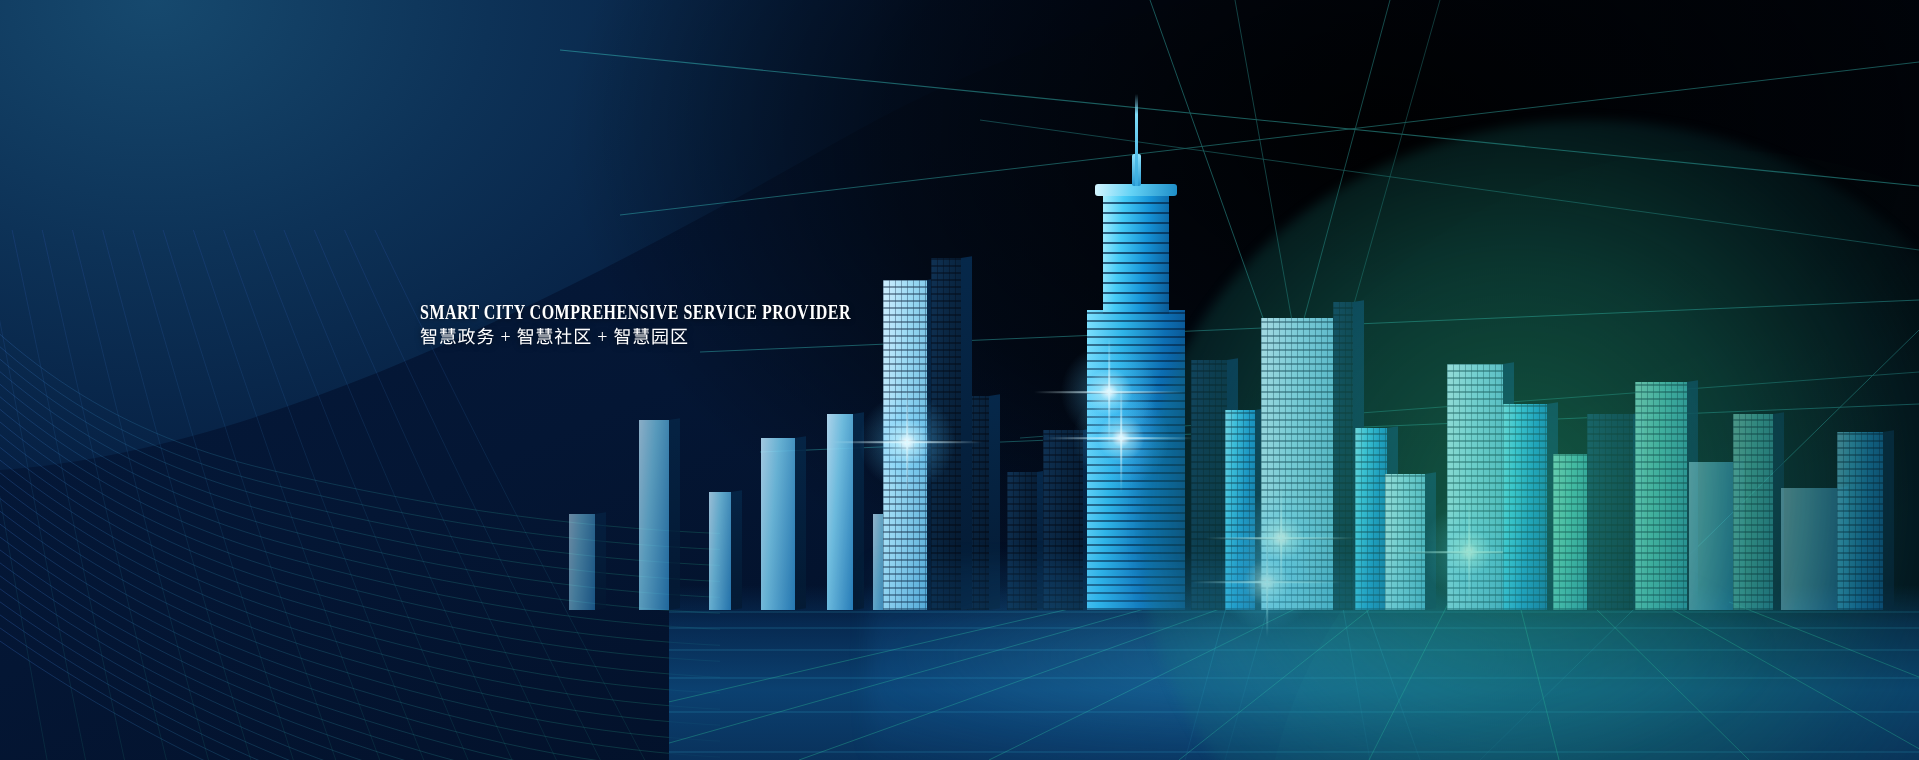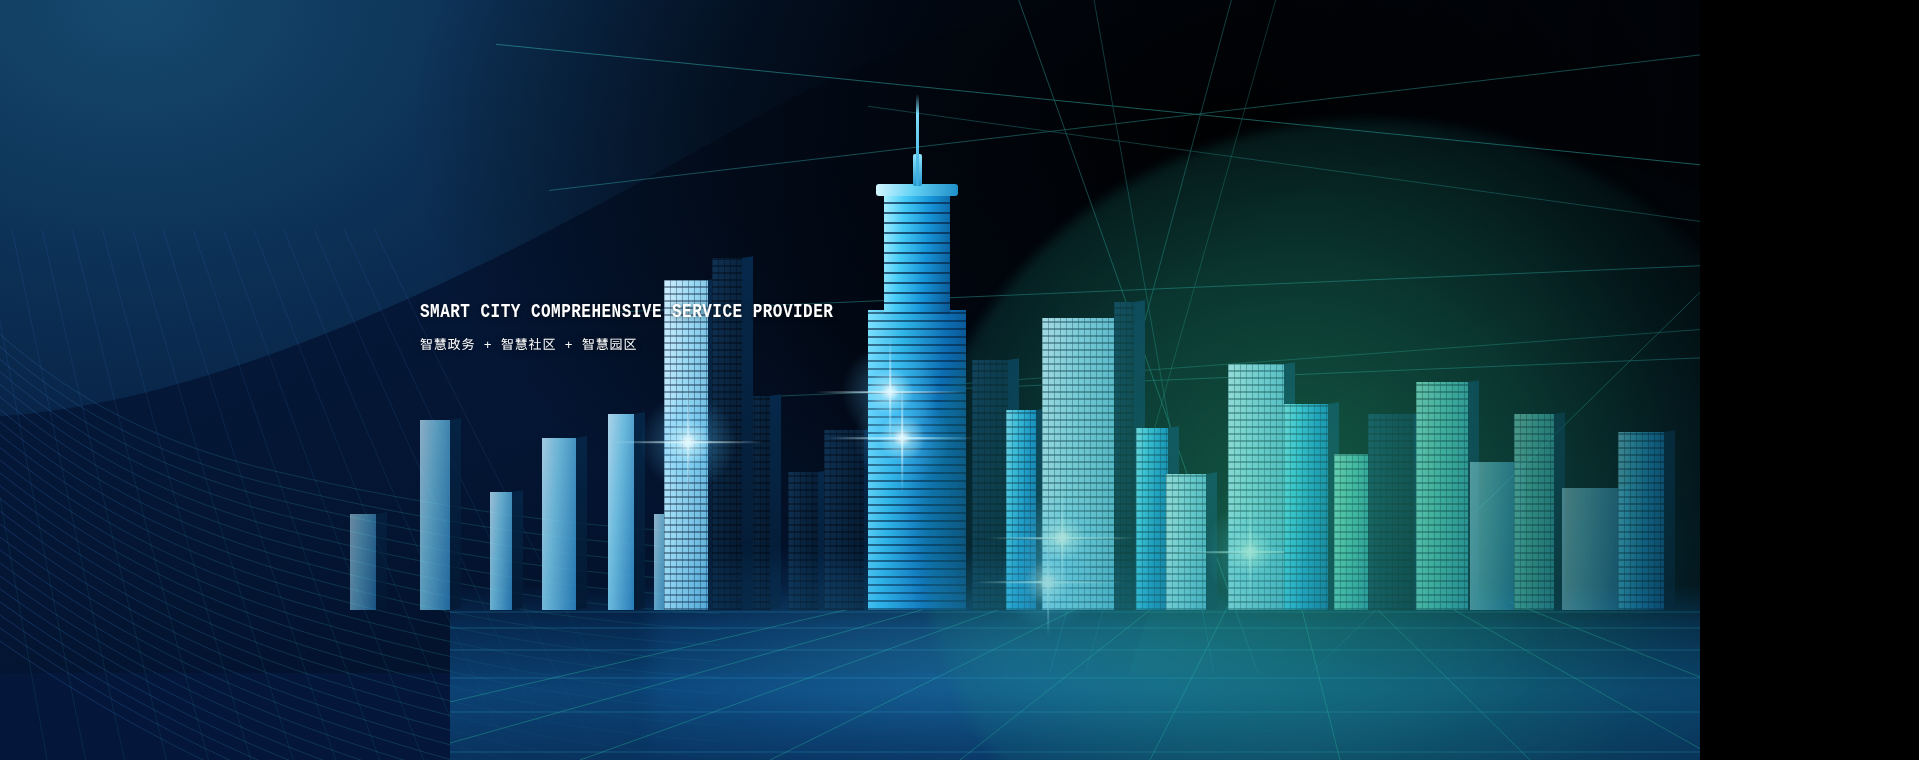--- a/index.html
+++ b/index.html
@@ -1,25 +1,25 @@
 <!DOCTYPE html>
 <html lang="zh-CN"><head>
 <meta charset="utf-8">
 <title>Smart City Banner</title>
 <style>
   html,body{margin:0;padding:0;background:#000;}
   *{box-sizing:border-box;}
 
   .banner{
     position:relative;
-    width:1700px;
+    width:1919px;
     height:760px;
     overflow:hidden;
     background:#04163a;
-    font-family:Liberation Mono, monospace;
+    font-family:Liberation Serif, serif;
   }
 
   
   .bg-base{
     position:absolute; inset:0;
     background:
       radial-gradient(ellipse 900px 620px at 86% 62%, rgba(0,90,130,.55) 0%, rgba(0,40,80,0) 70%),
       radial-gradient(ellipse 1200px 900px at 8% 0%, #16496e 0%, #0d3257 28%, #061f42 55%, #04163a 78%),
       linear-gradient(120deg,#0a2f51 0%,#061d3f 26%,#04163a 48%,#021028 72%,#010a1c 100%);
   }
@@ -153,23 +153,23 @@
     margin-top:16px;
     color:#33d693;
     font-size:58px;
     font-weight:700;
     letter-spacing:2px;
     line-height:1.05;
     white-space:nowrap;
     text-shadow:0 0 22px rgba(40,205,140,.35), 0 2px 10px rgba(0,0,0,.5);
   }
   .subline{
-    margin-top:16px;
+    margin-top:4px;
     color:#ffffff;
-    font-size:13px;
+    font-size:18px;
     font-weight:400;
     letter-spacing:.8px;
     line-height:1.3;
     white-space:nowrap;
     text-shadow:0 1px 6px rgba(0,0,0,.6);
   }
 
   .vignette{
     position:absolute; inset:0; pointer-events:none;
     background:radial-gradient(ellipse 140% 120% at 50% 50%, rgba(0,0,0,0) 55%, rgba(0,0,0,.40) 100%);

